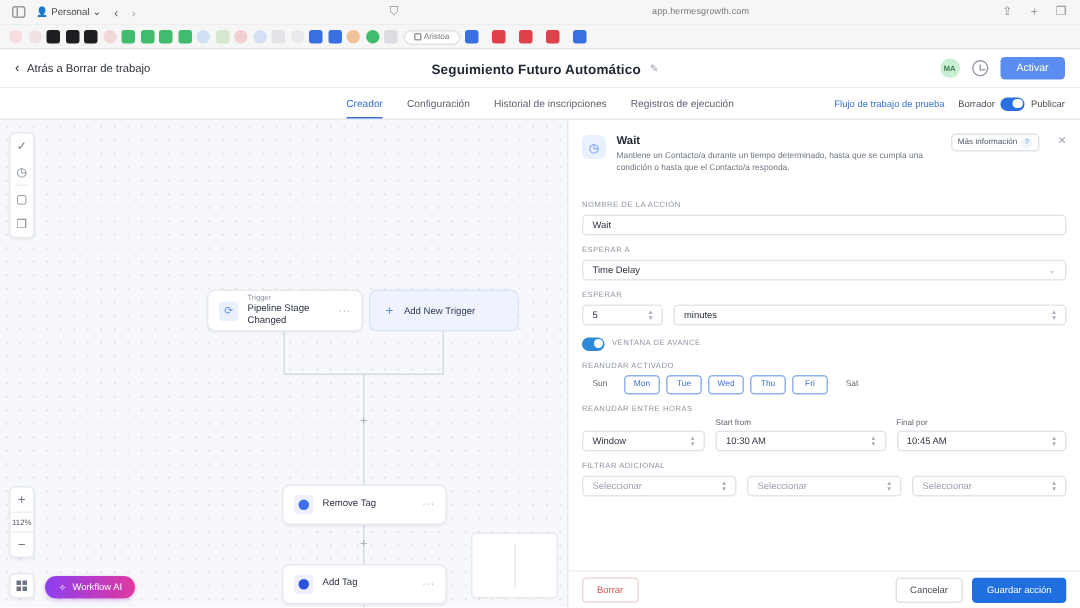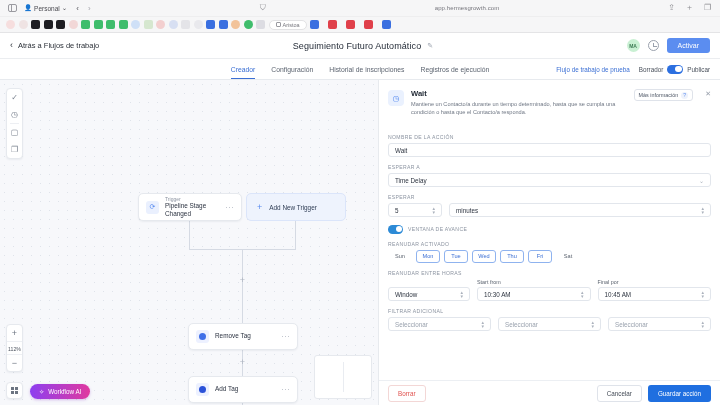--- a/index.html
+++ b/index.html
@@ -43,21 +43,21 @@
   .bm-pill .sq { width: 5px; height: 5px; border: 1px solid #9a9aa0; border-radius: 1px; }
 
   
   .app-header {
     height: 26px; background: #ffffff; border-bottom: 1px solid #ebedf0;
     display: flex; align-items: center; padding: 0 10px; flex: none;
   }
   .back-link { display: flex; align-items: center; gap: 5px; font-size: 7.5px; color: #2b3038; }
   .back-caret { font-size: 9px; color: #2b3038; line-height: 1; }
   .header-center { flex: 1; display: flex; justify-content: center; align-items: center; gap: 6px; }
-  .wf-title { font-size: 9px; font-weight: normal; color: #1f2733; letter-spacing: .1px; }
+  .wf-title { font-size: 9px; font-weight: bold; color: #1f2733; letter-spacing: .1px; }
   .pencil-icon { font-size: 7px; color: #9aa1ad; }
   .header-right { display: flex; align-items: center; gap: 8px; }
   .avatar {
     width: 13px; height: 13px; border-radius: 50%; background: #c9f0d3; color: #3d7a54;
     font-size: 5px; display: flex; align-items: center; justify-content: center; font-weight: bold;
   }
   .hist-icon { width: 11px; height: 11px; border: 1px solid #9aa1ad; border-radius: 50%; position: relative; }
   .hist-icon::after { content: ""; position: absolute; left: 4.5px; top: 2px; width: 1px; height: 3.5px; background: #9aa1ad; }
   .hist-icon::before { content: ""; position: absolute; left: 5px; top: 5px; width: 3px; height: 1px; background: #9aa1ad; }
   .btn-activar {
@@ -295,21 +295,21 @@
         <span class="bm" style="background: rgb(224, 64, 74);"></span>
         <span class="bm" style="background: rgb(224, 64, 74);"></span>
         <span class="bm" style="background: rgb(224, 64, 74);"></span>
         <span class="bm" style="background: rgb(58, 111, 224);"></span>
       </span>
   </div>
 
   <div class="app-header">
     <div class="back-link">
       <span class="back-caret">‹</span>
-      <span>Atrás a Flujos de trabajo</span>
+      <span>Atrás a Borrar de trabajo</span>
     </div>
     <div class="header-center">
       <span class="wf-title">Seguimiento Futuro Automático</span>
       <span class="pencil-icon">✎</span>
     </div>
     <div class="header-right">
       <span class="avatar">MA</span>
       <span class="hist-icon"></span>
       <button class="btn-activar">Activar</button>
     </div>

